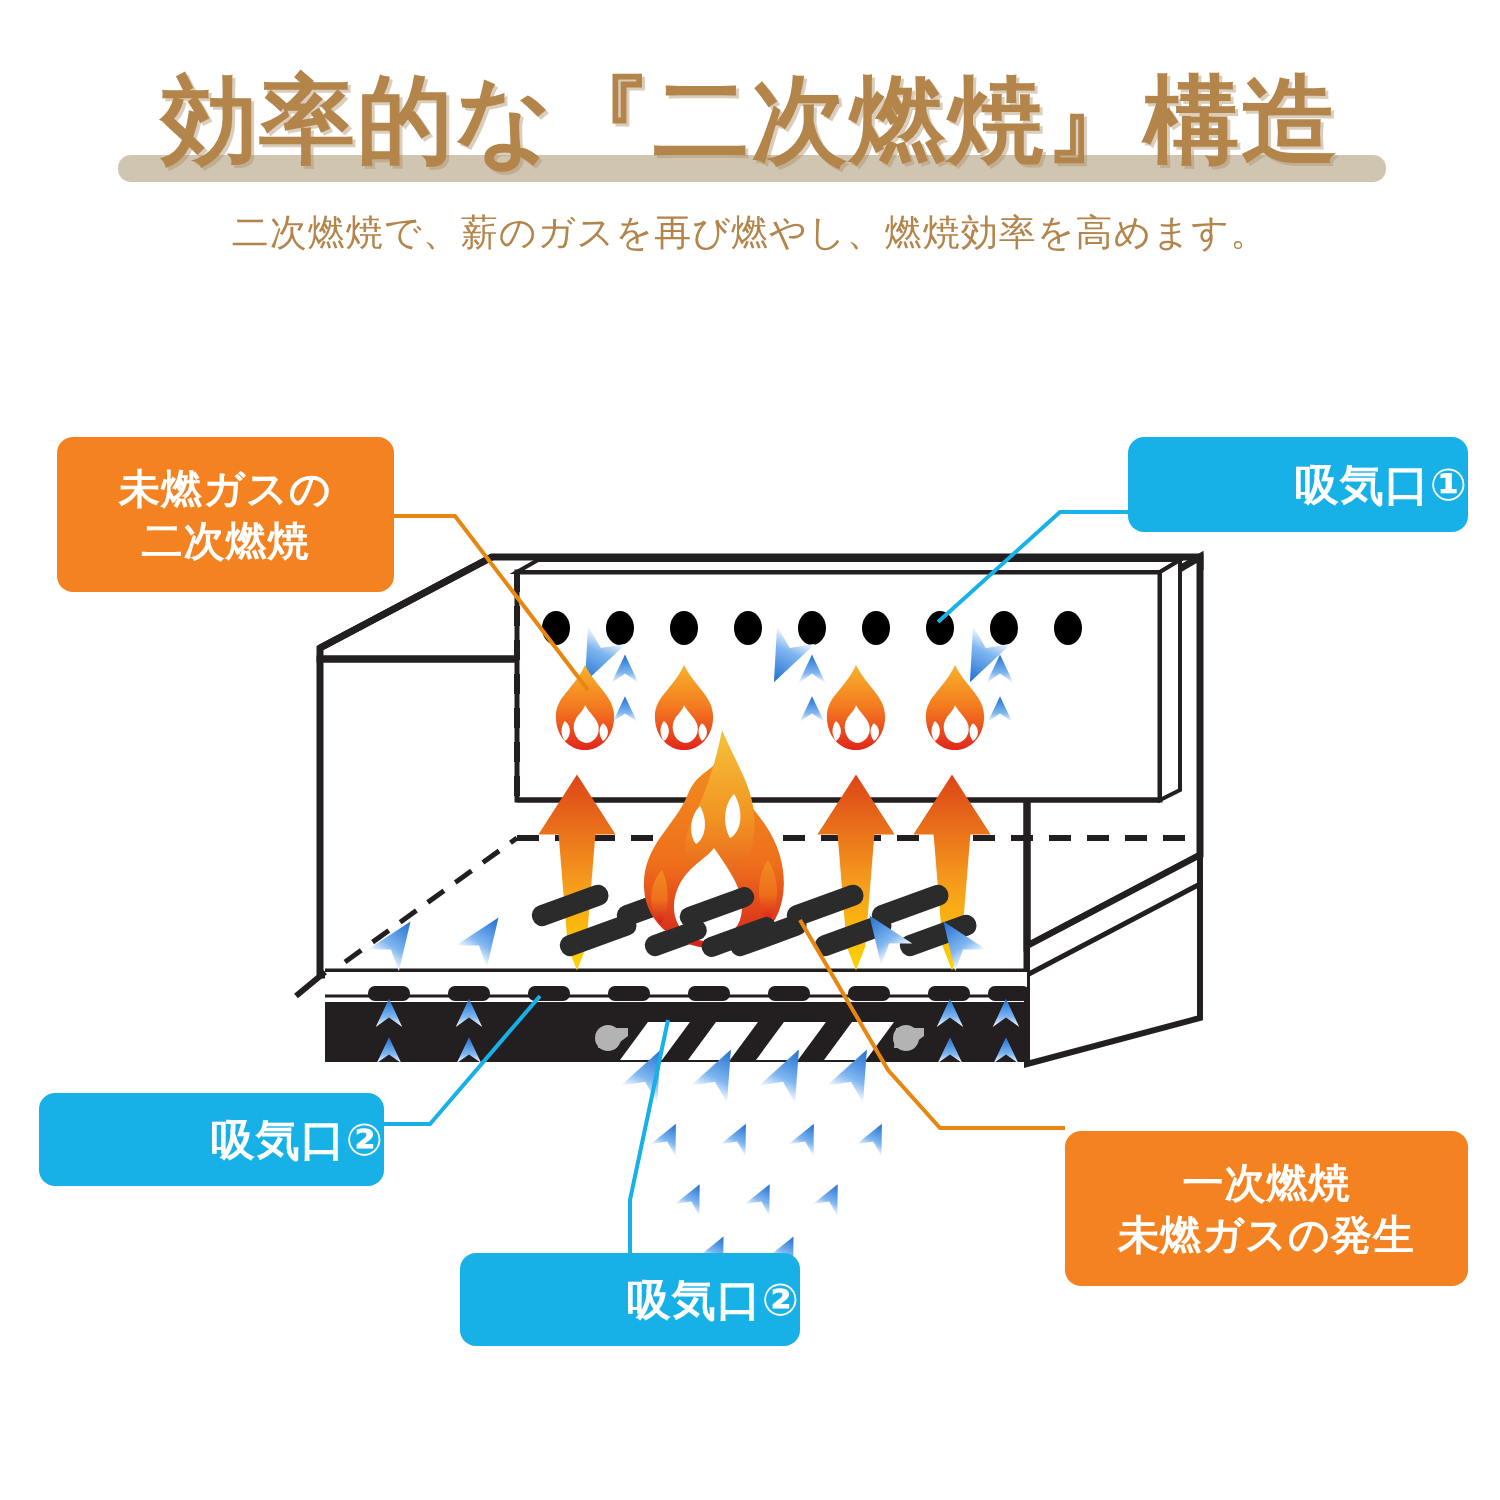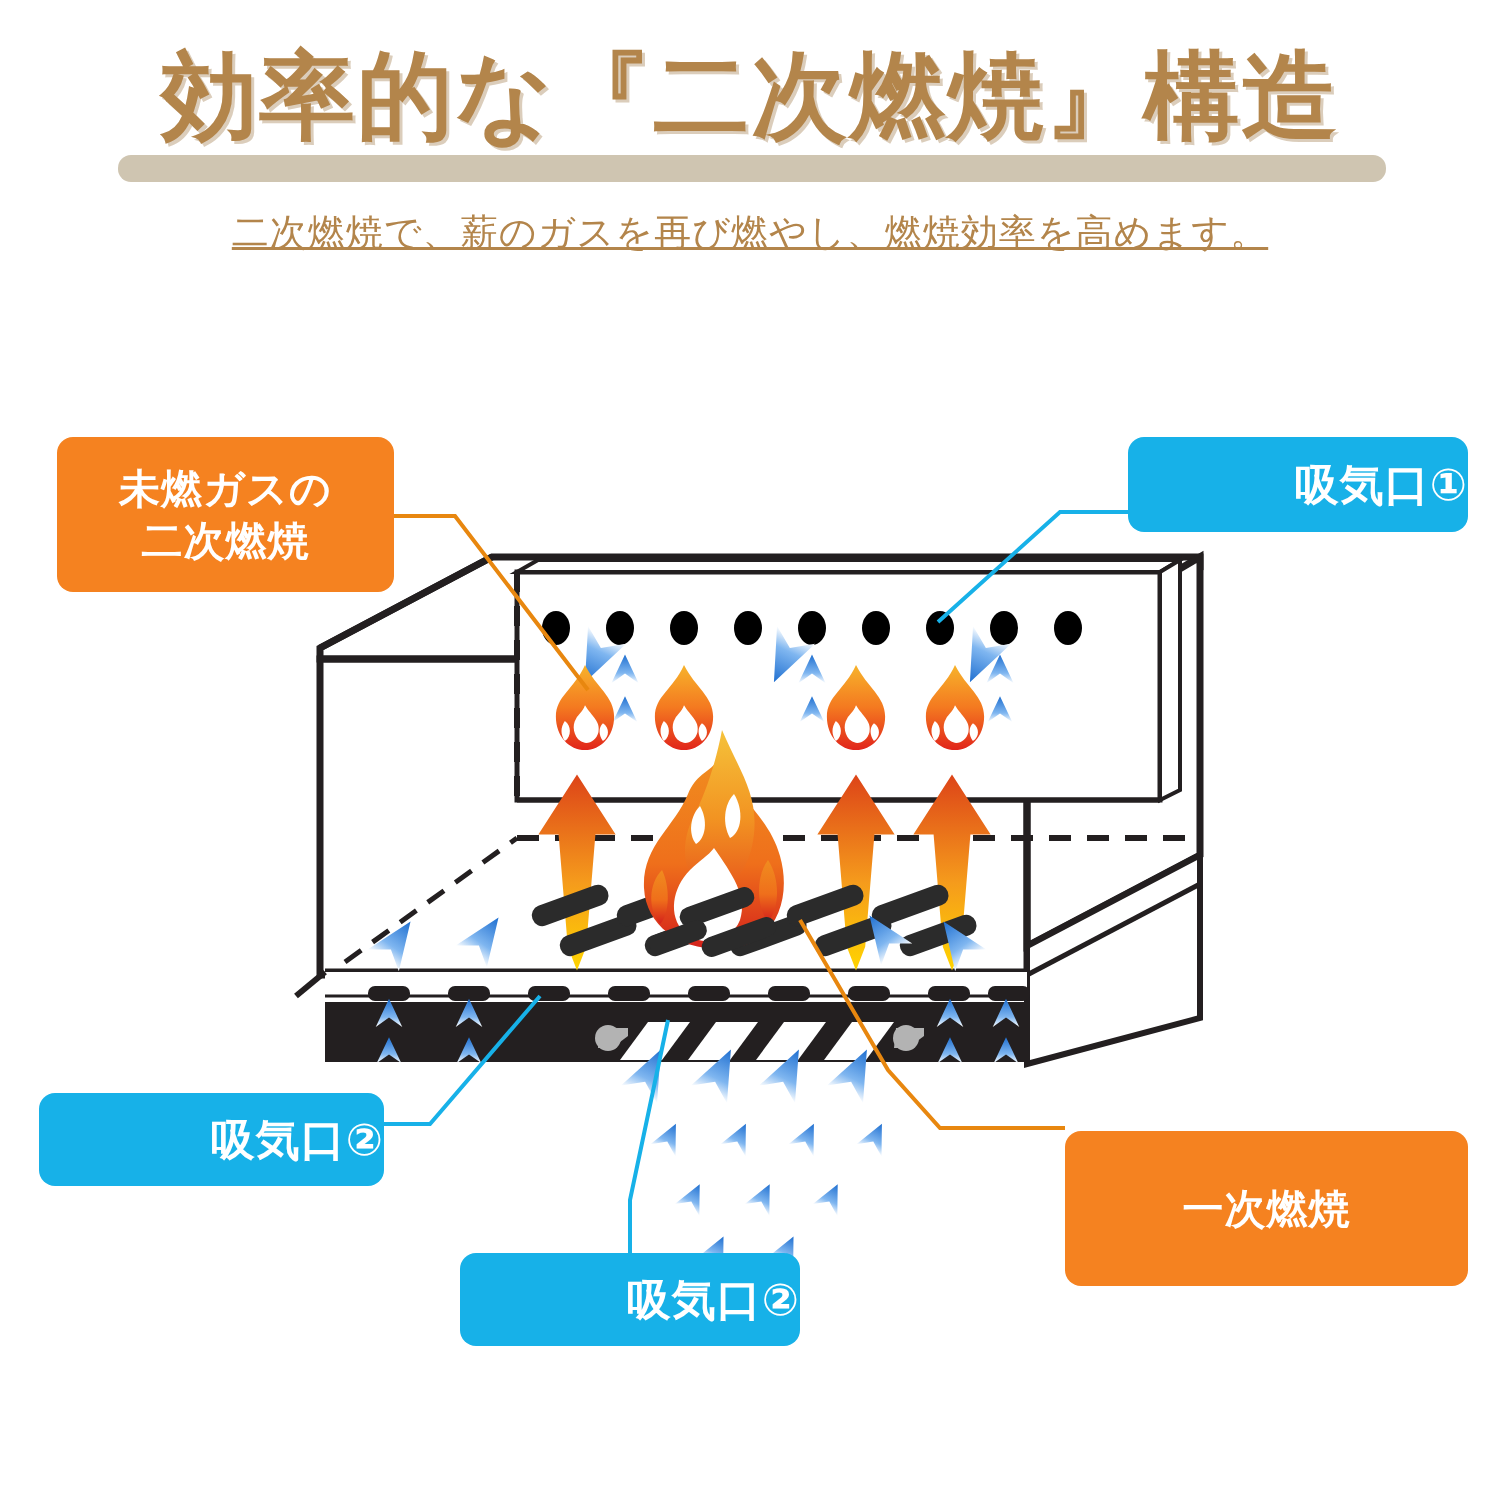--- a/index.html
+++ b/index.html
@@ -24,21 +24,21 @@
   
   .header {
     position: absolute;
     top: 0; left: 0;
     width: 1500px;
     text-align: center;
   }
   .title-wrap {
     position: relative;
     display: block;
-    padding-top: 44px;
+    padding-top: 68px;
   }
   .title-bar {
     position: absolute;
     left: 118px;
     top: 155px;
     width: 1268px;
     height: 27px;
     background: #cfc5b1;
     border-radius: 13px;
     z-index: 1;
@@ -57,21 +57,20 @@
   .subtitle {
     position: absolute;
     top: 210px;
     left: 0;
     width: 1500px;
     font-size: 37px;
     line-height: 46px;
     color: #b3854b;
     letter-spacing: 1px;
     white-space: nowrap;
-    text-decoration: underline;
   }
 
   
   .label {
     position: absolute;
     box-sizing: border-box;
     border-radius: 16px;
     color: #ffffff;
     font-weight: bold;
     display: flex;
@@ -483,15 +482,16 @@
   <div class="label blue" id="label-intake-2a">
     <span class="line">吸気口②</span>
   </div>
 
   <div class="label blue" id="label-intake-2b">
     <span class="line">吸気口②</span>
   </div>
 
   <div class="label orange" id="label-primary-combustion">
     <span class="line">一次燃焼</span>
+    <span class="line">未燃ガスの発生</span>
   </div>
 
 </div>
 
 </body></html>

